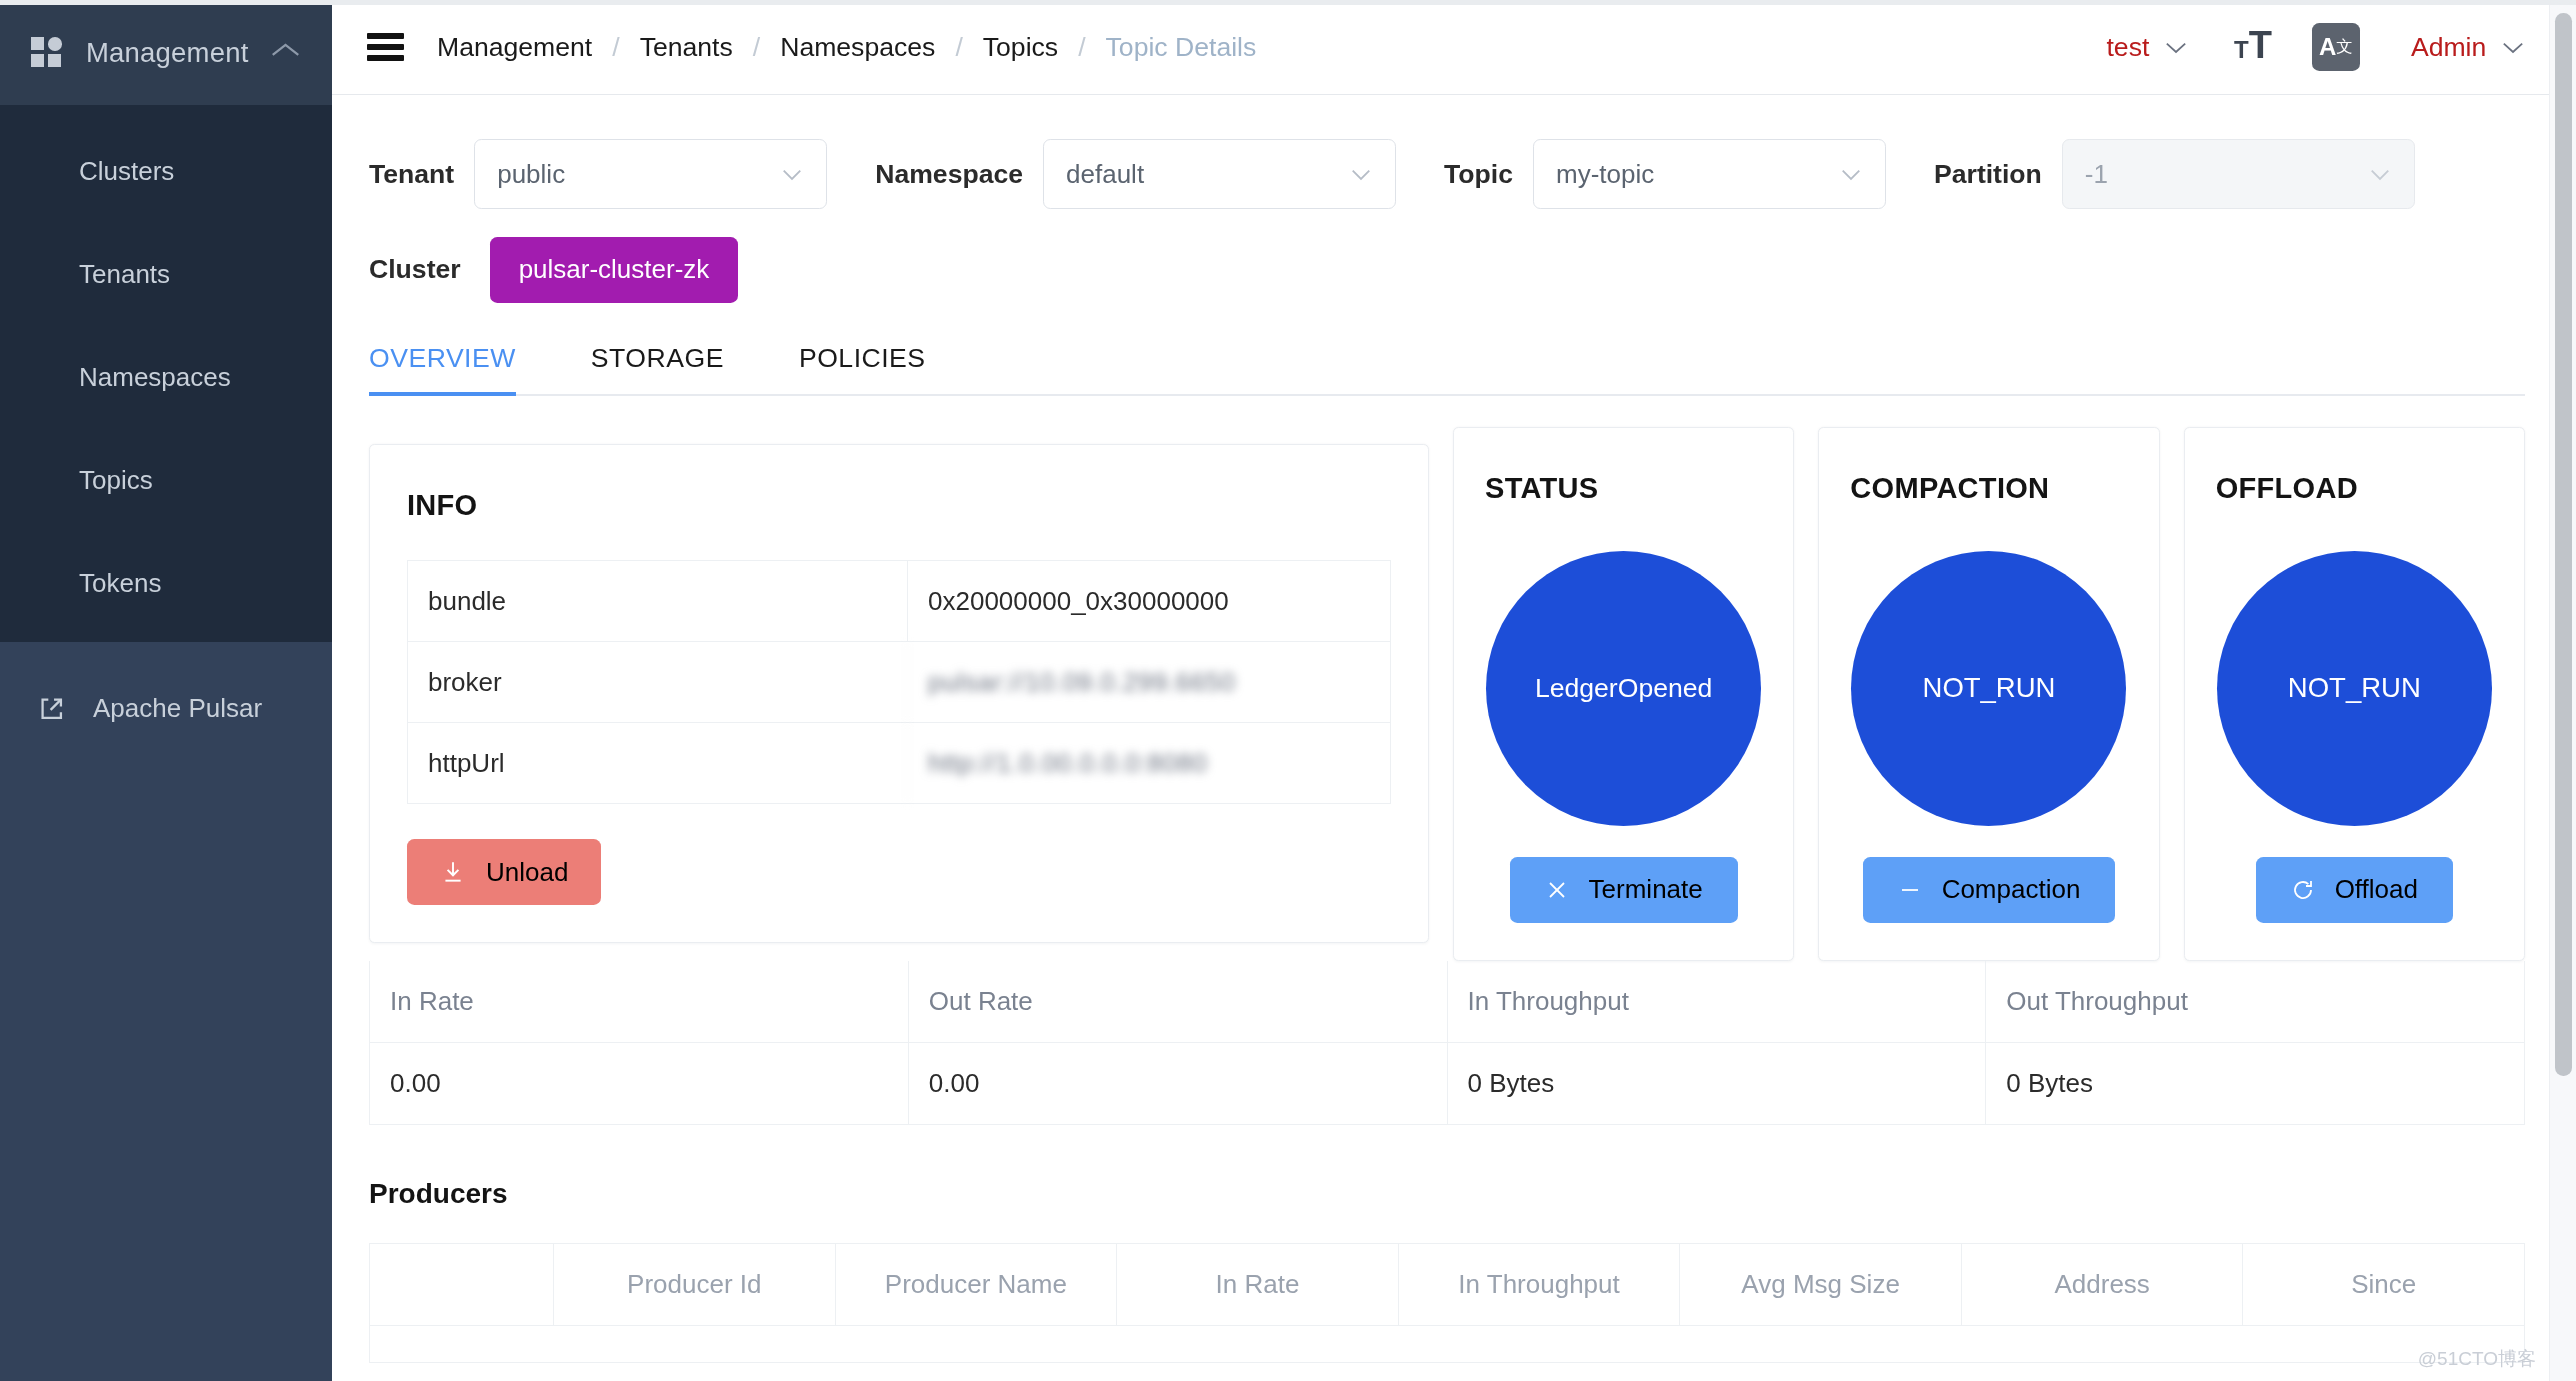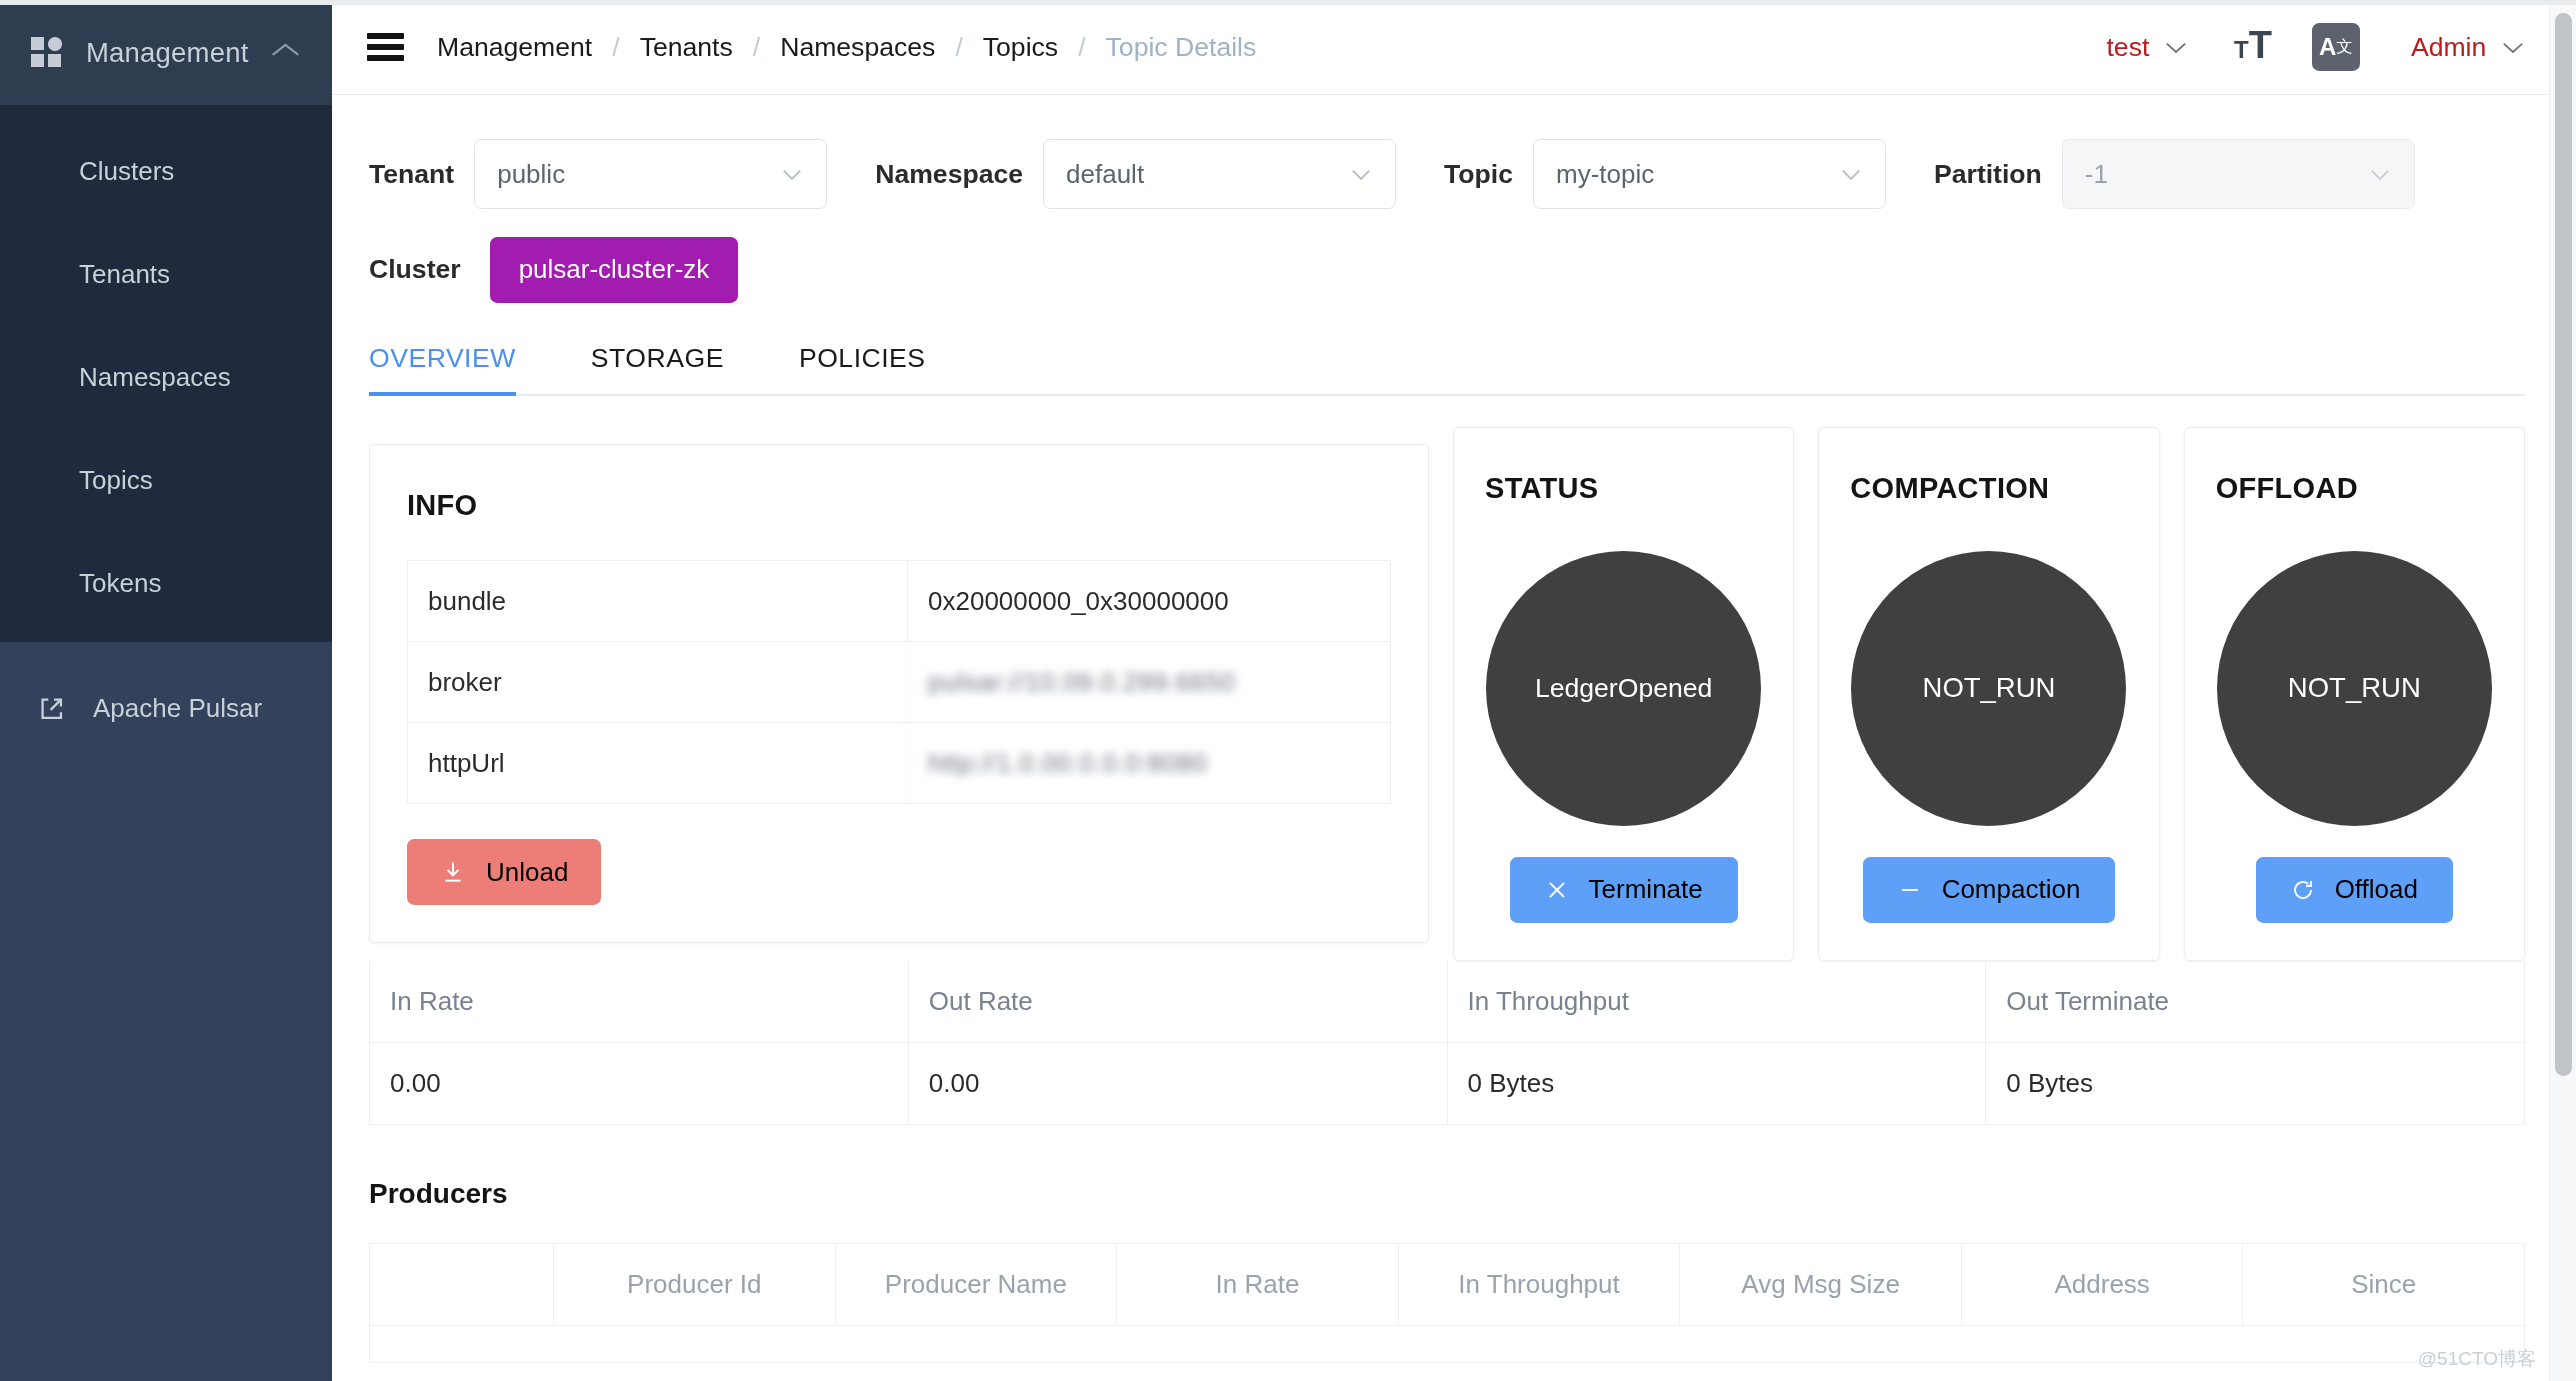--- a/index.html
+++ b/index.html
@@ -133,21 +133,21 @@
   .btn {
     display: inline-flex; align-items: center; justify-content: center;
     border: none; border-radius: 7.3px; color: #000000; font-size: 26px;
     cursor: pointer; font-family: inherit;
   }
   .btn .bi { display: flex; margin-right: 20px; }
   .btn-unload { background: #EC7E77; height: 66px; padding: 0 33px; margin-top: 35px; }
   .btn-blue { background: #5EA0F7; height: 66px; padding: 0 35px; }
 
   .bubble {
-    width: 275px; height: 275px; border-radius: 50%; background: #404040;
+    width: 275px; height: 275px; border-radius: 50%; background: #1d4ed8;
     display: flex; align-items: center; justify-content: center;
     color: #fff; font-size: 27.5px; margin: 46px 0 31px 0; text-align: center;
   }
   .bubble.wide { font-size: 26.6px; }
 
   
   .rate-table { margin: 0 51px 0 37px; border: 0.9px solid #EDF0F3; border-top: none; }
   .rt-row { display: flex; }
   .rt-row + .rt-row { border-top: 0.9px solid #EDF0F3; }
   .rt-cell {
@@ -415,21 +415,21 @@
           <span>Offload</span>
         </button>
       </section>
     </div>
 
     <div class="rate-table">
       <div class="rt-row head">
         <div class="rt-cell">In Rate</div>
         <div class="rt-cell">Out Rate</div>
         <div class="rt-cell">In Throughput</div>
-        <div class="rt-cell">Out Terminate</div>
+        <div class="rt-cell">Out Throughput</div>
       </div>
       <div class="rt-row body">
         <div class="rt-cell">0.00</div>
         <div class="rt-cell">0.00</div>
         <div class="rt-cell">0 Bytes</div>
         <div class="rt-cell">0 Bytes</div>
       </div>
     </div>
 
     <div class="section-title">Producers</div>

